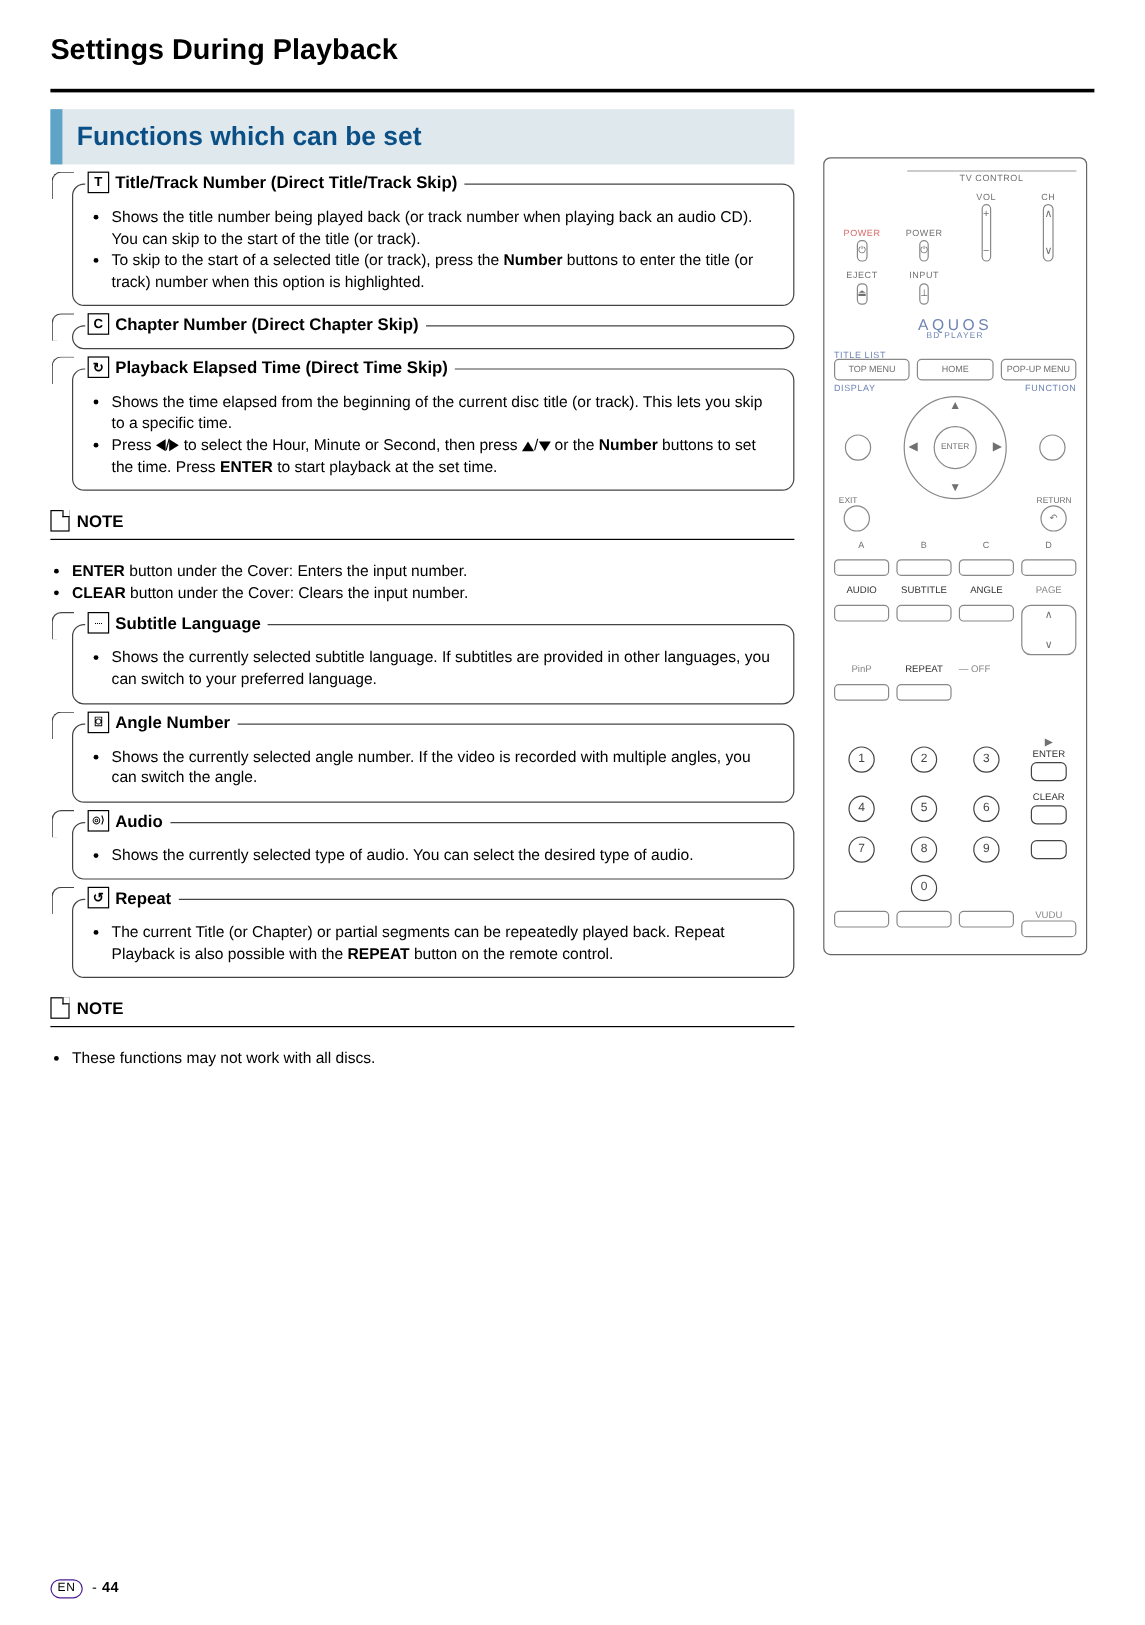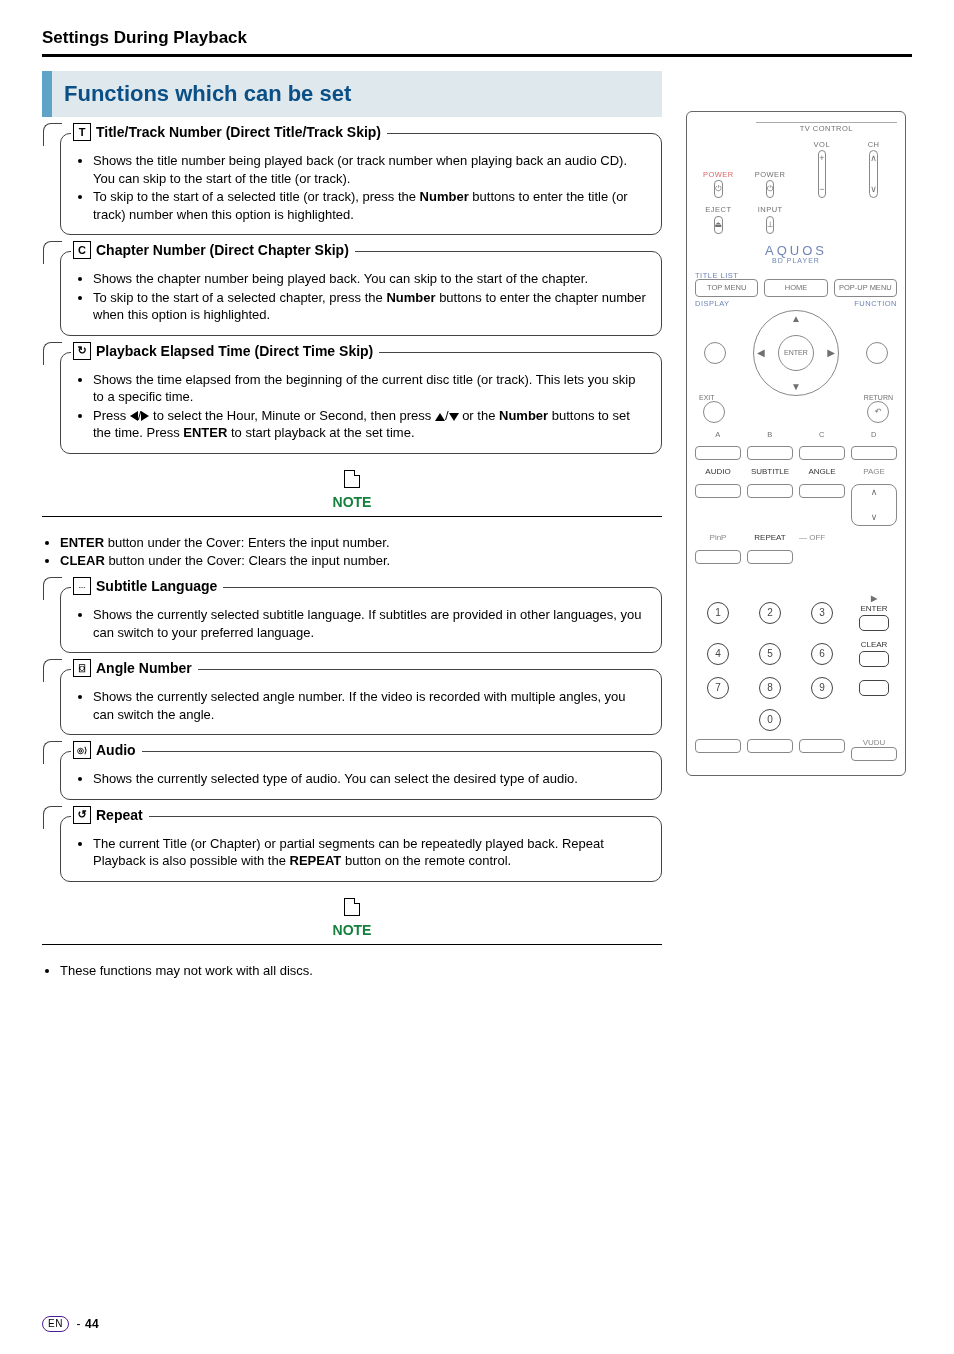--- a/index.html
+++ b/index.html
@@ -10,23 +10,23 @@
     background: #fff;
   }
   .page {
     width: 954px;
     height: 1354px;
     box-sizing: border-box;
     padding: 28px 42px 20px 42px;
     position: relative;
   }
   .page-heading {
-    font-size: 17px;
+    font-size: 24px;
     font-weight: bold;
-    margin: 0 0 6px 0;
+    margin: 0 0 18px 0;
   }
   .thick-rule {
     border: none;
     border-top: 3px solid #000;
     margin: 0 0 14px 0;
   }
   .columns {
     display: flex;
     gap: 24px;
     align-items: flex-start;
@@ -101,25 +101,24 @@
   }
 
   
   .note-block {
     margin: 0 0 18px 0;
   }
   .note-head {
     display: flex;
     align-items: center;
     font-weight: bold;
-    color: #15803d;
+    color: #000000;
     font-size: 14px;
     gap: 6px;
     margin-bottom: 6px;
-    flex-direction: column;
   }
   .note-head .doc-icon {
     width: 14px;
     height: 16px;
     border: 1px solid #000;
     position: relative;
   }
   .note-head .doc-icon::after {
     content: '';
     position: absolute;
@@ -284,24 +283,20 @@
             <li>To skip to the start of a selected title (or track), press the <b>Number</b> buttons to enter the title (or track) number when this option is highlighted.</li>
           </ul>
       </div>
 
       <div class="func-box">
         <div class="connector"></div>
         <div class="legend">
           <span class="box-icon">C</span>
           <span>Chapter Number (Direct Chapter Skip)</span>
         </div>
-        <ul>
-            <li>Shows the chapter number being played back. You can skip to the start of the chapter.</li>
-            <li>To skip to the start of a selected chapter, press the <b>Number</b> buttons to enter the chapter number when this option is highlighted.</li>
-          </ul>
       </div>
 
       <div class="func-box">
         <div class="connector"></div>
         <div class="legend">
           <span class="box-icon">↻</span>
           <span>Playback Elapsed Time (Direct Time Skip)</span>
         </div>
         <ul>
             <li>Shows the time elapsed from the beginning of the current disc title (or track). This lets you skip to a specific time.</li>

